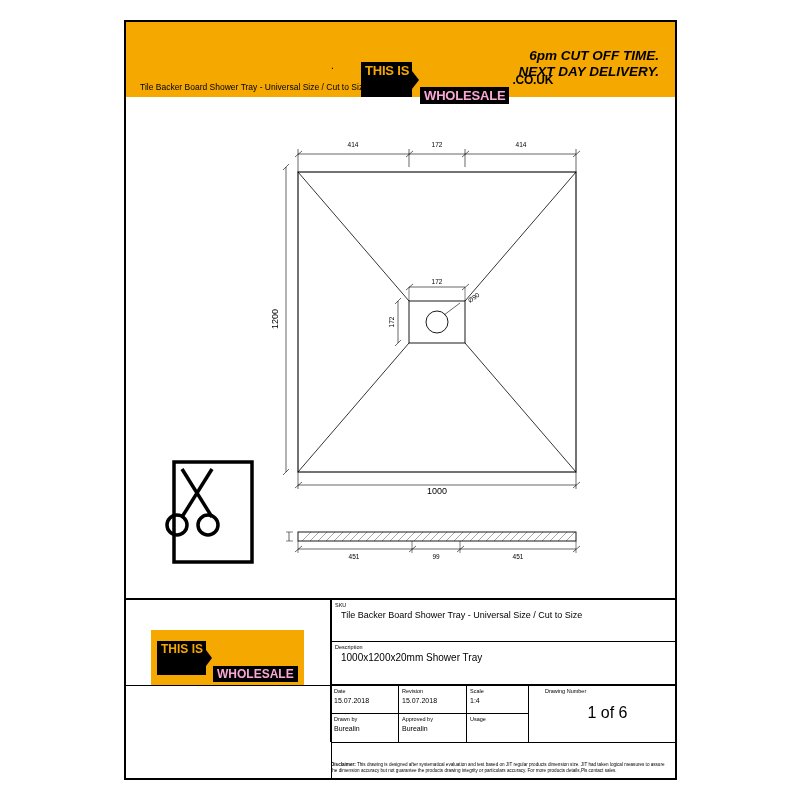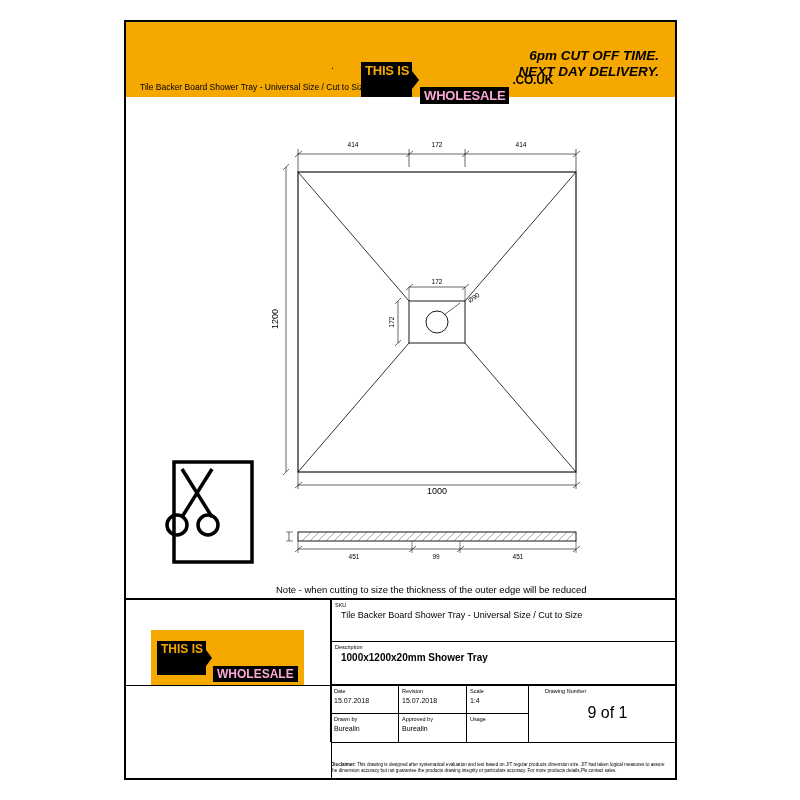--- a/index.html
+++ b/index.html
@@ -169,21 +169,21 @@
     font-size: 5.5px;
     color: #000;
     padding: 2px 0 0 4px;
     line-height: 7px;
   }
   .tb-value {
     font-size: 9px;
     color: #000;
     padding: 1px 0 3px 10px;
   }
-  .tb-value.bold { font-weight: bold; font-size: 10px; }
+  .tb-value.bold { font-weight: normal; font-size: 10px; }
 
   .tb-lower {
     position: absolute;
     left: 0;
     top: 85px;
     width: 100%;
     height: 57px;
     border-top: 1px solid #000;
     box-sizing: border-box;
   }
@@ -381,21 +381,20 @@
         </g>
         <g fill="#000" stroke="none" font-size="9" text-anchor="middle">
           <text x="152" y="222" transform="rotate(-90 152 222)">1200</text>
         </g>
         <g fill="#000" stroke="none" font-size="6.5" text-anchor="middle">
           <text x="268" y="225" transform="rotate(-90 268 225)">172</text>
           <text x="344" y="206" transform="rotate(-35 344 206)" text-anchor="start">Ø90</text>
         </g>
       </svg>
 
-      <div class="note">Note - when cutting to size the thickness of the outer edge will be reduced</div>
     </div>
 
     <div class="titleblock">
 
       <div class="tb-logo-cell">
         <div class="tb-logo">
           <span class="logo-this">THIS IS</span>
           <span class="logo-arrow"></span>
           <span class="logo-wholesale">WHOLESALE</span>
         </div>
@@ -446,21 +445,21 @@
             <div class="tb-value">1:4</div>
           </div>
           <div style="height:28px;">
             <div class="tb-label">Usage</div>
             <div class="tb-value"></div>
           </div>
         </div>
 
         <div class="tb-drawnum">
           <div class="tb-label">Drawing Number</div>
-          <div class="big">9 of 1</div>
+          <div class="big">1 of 6</div>
         </div>
       </div>
 
       <div class="tb-sep-h" style="top:142px;"></div>
 
       <div class="disclaimer">
         <b>Disclaimer:</b>
         <span>This drawing is designed after systematical evaluation and test based on JIT regular products dimension size. JIT had taken logical measures to assure the dimension accuracy but not guarantee the products drawing integrity or particulars accuracy. For more products details,Pls contact sales.</span>
       </div>
     </div>

